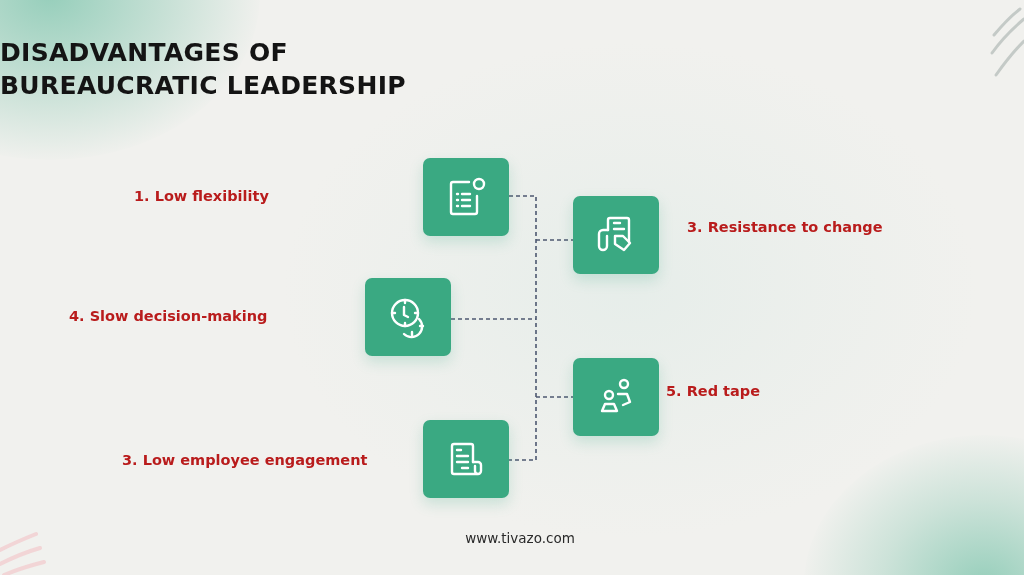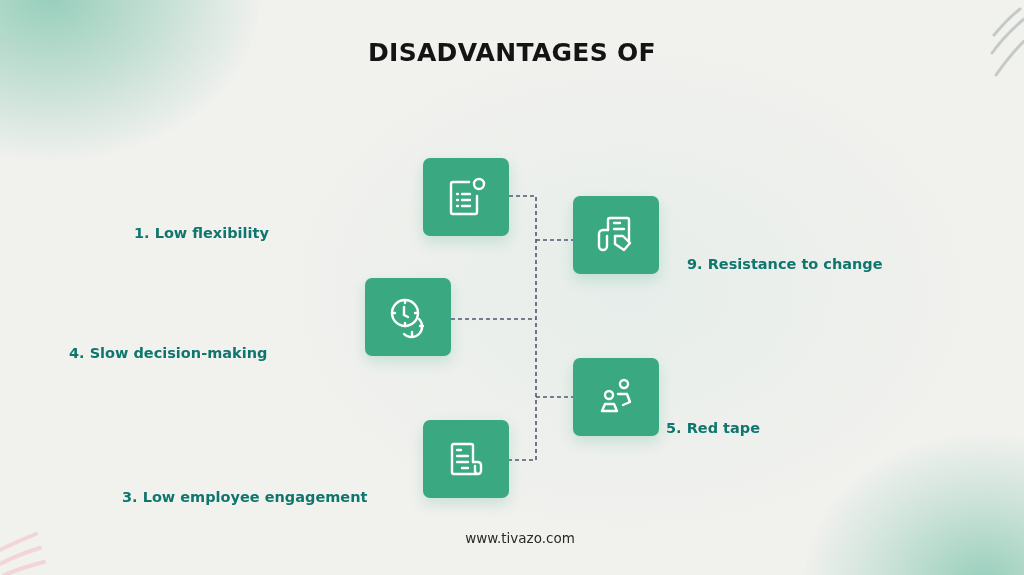--- a/index.html
+++ b/index.html
@@ -22,34 +22,34 @@
     background: radial-gradient(ellipse at center, rgba(120,195,170,0.75) 0%, rgba(150,205,185,0.4) 40%, rgba(241,241,238,0) 72%);
     pointer-events: none;
   }
   .bg-soft {
     position: absolute; left: 280px; top: 40px; width: 700px; height: 500px;
     background: radial-gradient(ellipse at center, rgba(226,236,232,0.7) 0%, rgba(241,241,238,0) 70%);
     pointer-events: none;
   }
   .title {
     position: absolute; left: 0; top: 36px; width: 1024px;
-    text-align: center; font-weight: bold; font-size: 25px; line-height: 33px;
+    text-align: left; font-weight: bold; font-size: 25px; line-height: 33px;
     letter-spacing: 0.3px; color: #141414;
   }
   .title div { display: block; }
   .box {
     position: absolute; width: 86px; height: 78px; border-radius: 7px;
     background: #3aa982;
     box-shadow: 0 6px 14px rgba(58,169,130,0.22);
     display: flex; align-items: center; justify-content: center;
   }
   .box svg { width: 46px; height: 46px; }
   .label {
     position: absolute; font-weight: bold; font-size: 14.5px; line-height: 18px;
-    color: #0f766e; white-space: nowrap; margin-top: 37px;
+    color: #b91c1c; white-space: nowrap;
   }
   .conn { position: absolute; pointer-events: none; }
   .footer {
     position: absolute; left: 8px; width: 1024px; top: 530px; text-align: center;
     font-size: 13.5px; color: #2a2a2a;
   }
   .scribble-tr, .scribble-bl { position: absolute; pointer-events: none; }
 </style>
 </head>
 <body>
@@ -60,20 +60,21 @@
 
 <svg class="scribble-tr" style="left:990px;top:5px;width:34px;height:75px" viewBox="0 0 34 75">
   <path d="M4 30 C 14 18, 22 10, 30 4 M 2 48 C 12 34, 22 24, 34 14 M 6 70 C 16 56, 24 46, 34 36" stroke="#b9c0bd" stroke-width="3" fill="none" stroke-linecap="round" opacity="0.8"></path>
 </svg>
 <svg class="scribble-bl" style="left:0px;top:520px;width:50px;height:55px" viewBox="0 0 50 55">
   <path d="M0 30 C 12 24, 26 18, 36 14 M 0 44 C 12 38, 26 32, 40 28 M 4 55 C 16 50, 28 46, 44 42" stroke="#f2c9cc" stroke-width="4" fill="none" stroke-linecap="round" opacity="0.7"></path>
 </svg>
 
 <h1 class="title">
   <div>DISADVANTAGES OF</div>
+  <div>BUREAUCRATIC LEADERSHIP</div>
 </h1>
 
 <svg class="conn" style="left:0;top:0;width:1024px;height:575px" viewBox="0 0 1024 575">
   <g stroke="#4d5870" stroke-width="1.6" stroke-dasharray="4 3" fill="none">
     <path d="M509 196 H536 V460 H509"></path>
     <path d="M536 240 H573"></path>
     <path d="M451 319 H536"></path>
     <path d="M536 397 H573"></path>
   </g>
 </svg>
@@ -94,21 +95,21 @@
 
 <div class="box" style="left:573px;top:196px">
   <svg viewBox="0 0 46 46" fill="none" stroke="#ffffff" stroke-width="2.4" stroke-linecap="round" stroke-linejoin="round">
     <path d="M15 18 V8 a2 2 0 0 1 2 -2 H34 a2 2 0 0 1 2 2 V30"></path>
     <line x1="21" y1="11" x2="27" y2="11"></line>
     <line x1="21" y1="17" x2="31" y2="17"></line>
     <path d="M15 18 H10 a4 4 0 0 0 -4 4 V34 a4 4 0 0 0 8 0 V24"></path>
     <path d="M22 24 L30 24 L37 31 L31 38 L22 32 Z"></path>
   </svg>
 </div>
-<div class="label" style="left:687px;top:218px">9. Resistance to change</div>
+<div class="label" style="left:687px;top:218px">3. Resistance to change</div>
 
 <div class="label" style="left:69px;top:307px">4. Slow decision-making</div>
 <div class="box" style="left:365px;top:278px">
   <svg viewBox="0 0 46 46" fill="none" stroke="#ffffff" stroke-width="2.4" stroke-linecap="round" stroke-linejoin="round">
     <circle cx="20" cy="19" r="13"></circle>
     <line x1="20" y1="6" x2="20" y2="9"></line>
       <line x1="20" y1="29" x2="20" y2="32"></line>
     <line x1="7" y1="19" x2="10" y2="19"></line>
       <line x1="30" y1="19" x2="33" y2="19"></line>
     <path d="M19 13 V21 L23 23"></path>

